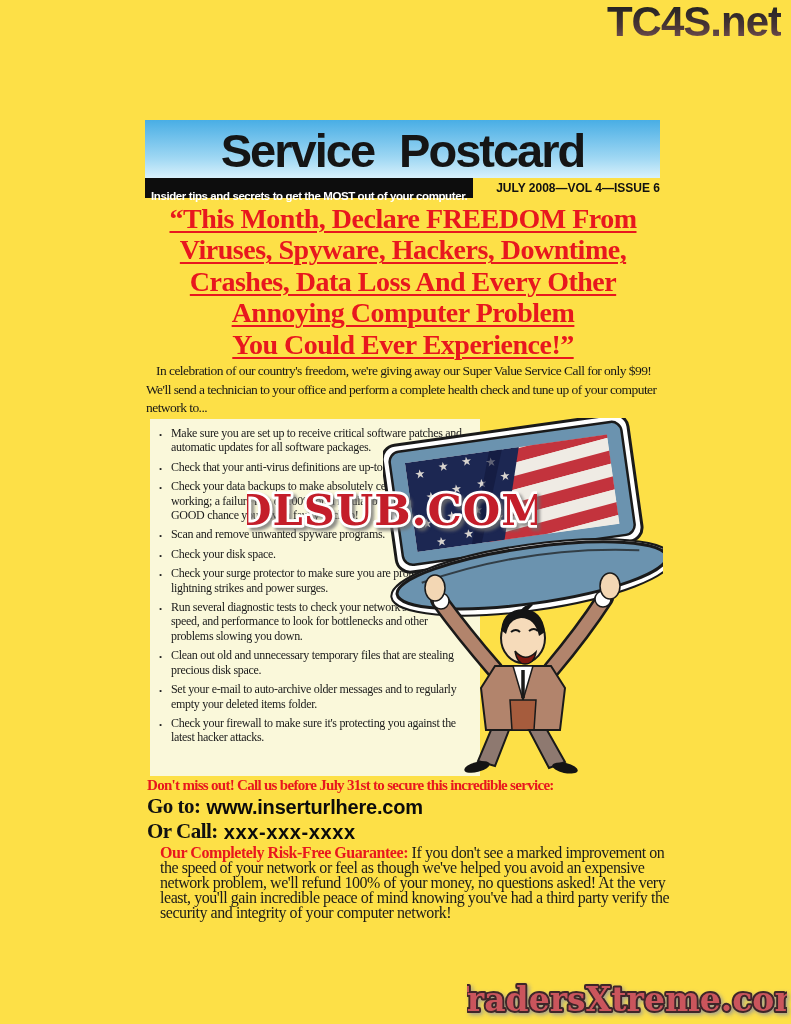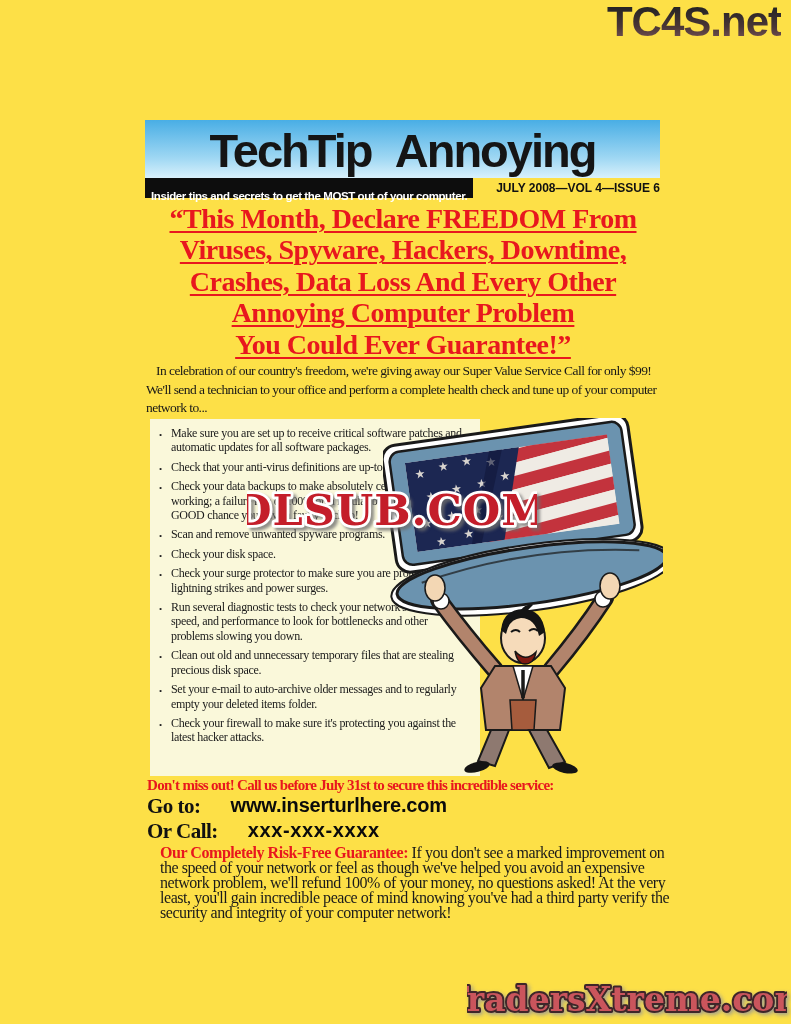--- a/index.html
+++ b/index.html
@@ -81,21 +81,21 @@
     font-family:"DejaVu Serif", serif; font-weight:900; font-size:43px;
     letter-spacing:1px; fill:#c41e2a; stroke:#ffffff; stroke-width:5.5px;
     paint-order:stroke; stroke-linejoin:round;
   }
 
   
   .cta-urgency {
     position:absolute; left:147px; top:777px; width:515px;
     color:#e8171e; font-weight:bold; font-size:15px; letter-spacing:-0.7px;
   }
-  .cta-row { position:absolute; left:147px; display:flex; align-items:flex-start;gap:24px; }
+  .cta-row { position:absolute; left:147px; display:flex; align-items:flex-end; }
   .cta-goto { top:794px; }
   .cta-call { top:819px; }
   .cta-label { font-weight:bold; font-size:21px; letter-spacing:-0.5px; color:#111; }
   .cta-value {
     font-family:"Liberation Sans", sans-serif; font-weight:800;
     font-size:20px; letter-spacing:-0.2px; color:#0b0b0b; margin-left:6px;
   }
   .cta-call .cta-value { letter-spacing:0.6px; }
 
   
@@ -116,34 +116,34 @@
 </style>
 </head>
 <body>
 
 <div class="page">
 
   <div class="tc4s">TC4S.net</div>
 
   <div class="masthead">
     <div class="masthead-banner">
-      <div class="masthead-title">TechTip Annoying</div>
+      <div class="masthead-title">Service Postcard</div>
     </div>
     <div class="masthead-row">
       <div class="masthead-tagline">Insider tips and secrets to get the MOST out of your computer.</div>
       <div class="masthead-issue">JULY 2008—VOL 4—ISSUE 6</div>
     </div>
   </div>
 
   <div class="headline">
     <div>“This Month, Declare FREEDOM From</div>
     <div>Viruses, Spyware, Hackers, Downtime,</div>
     <div>Crashes, Data Loss And Every Other</div>
     <div>Annoying Computer Problem</div>
-    <div>You Could Ever Guarantee!”</div>
+    <div>You Could Ever Experience!”</div>
   </div>
 
   <div class="intro">In celebration of our country's freedom, we're giving away our Super Value Service Call for only $99! We'll send a technician to your office and perform a complete health check and tune up of your computer network to...</div>
 
   <div class="checklist-box"></div>
 
   <ul class="checklist">
     <li>Make sure you are set up to receive critical software patches and automatic updates for all software packages.</li>
     <li>Check that your anti-virus definitions are up-to-date.</li>
     <li>Check your data backups to make absolutely certain they ARE working; a failure rate of 100% on a regular basis, there is a GOOD chance you have a faulty backup!</li>

